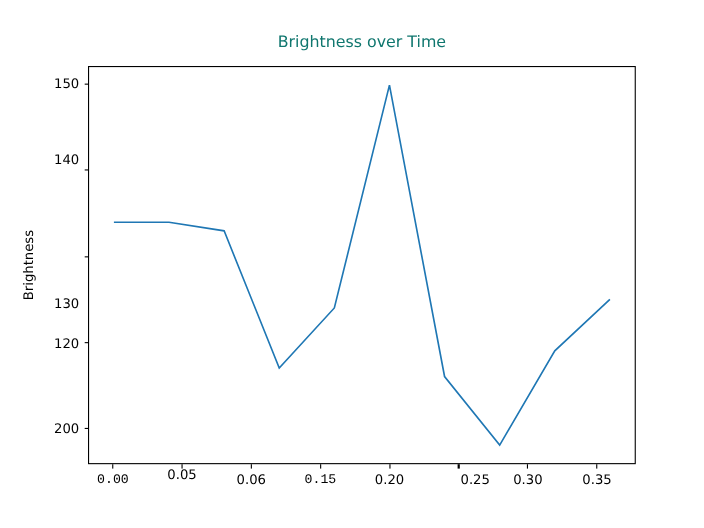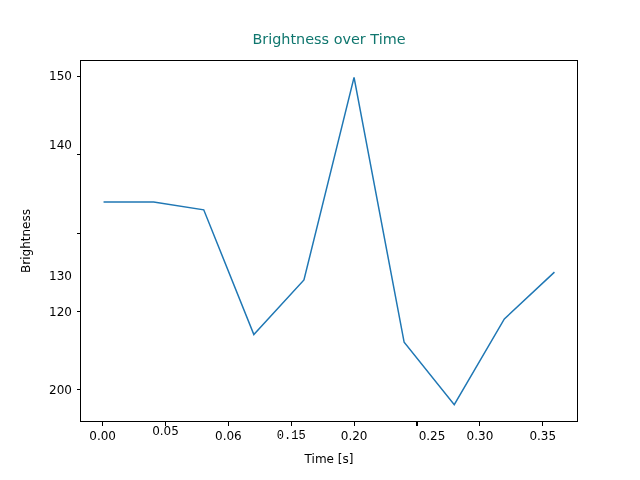--- a/index.html
+++ b/index.html
@@ -104,21 +104,21 @@
   </div>
 
   <div id="ytick-labels">
       <div class="tick-label ytick-label" style="left: 0px; width: 72px; top: 389.874px;">200</div>
       <div class="tick-label ytick-label" style="left: 0px; width: 72px; top: 311.519px;">120</div>
       <div class="tick-label ytick-label" style="left: 0px; width: 72px; top: 233.165px; margin-top: 43px;">130</div>
       <div class="tick-label ytick-label" style="left: 0px; width: 72px; top: 145px;">140</div>
       <div class="tick-label ytick-label" style="left: 0px; width: 72px; top: 76.4545px;">150</div>
     </div>
   <div id="xtick-labels">
-      <div class="tick-label xtick-label" style="left: 102.636px; top: 429px;">0.00</div>
+      <div class="tick-label xtick-label" style="left: 102.636px; top: 429px; font-family: Liberation Mono, monospace;">0.00</div>
       <div class="tick-label xtick-label" style="left: 165.515px; top: 424px; text-align: right;">0.05</div>
       <div class="tick-label xtick-label" style="left: 228.394px; top: 429px;">0.06</div>
       <div class="tick-label xtick-label" style="left: 291.273px; top: 429px; font-family: Liberation Mono, monospace;">0.15</div>
       <div class="tick-label xtick-label" style="left: 354.152px; top: 429px;">0.20</div>
       <div class="tick-label xtick-label" style="left: 417.03px; top: 429px; margin-left: 15px;">0.25</div>
       <div class="tick-label xtick-label" style="left: 479.909px; top: 429px;">0.30</div>
       <div class="tick-label xtick-label" style="left: 542.788px; top: 429px;">0.35</div>
     </div>
   <div id="tick-marks">
       <div class="tick-mark ytick-mark" style="left: 76.5px; top: 389.324px;"></div>
@@ -129,16 +129,15 @@
       <div class="tick-mark xtick-mark" style="left: 102.086px; top: 422px;"></div>
       <div class="tick-mark xtick-mark" style="left: 164.965px; top: 422px;"></div>
       <div class="tick-mark xtick-mark" style="left: 227.844px; top: 422px;"></div>
       <div class="tick-mark xtick-mark" style="left: 290.723px; top: 422px;"></div>
       <div class="tick-mark xtick-mark" style="left: 353.602px; top: 422px;"></div>
       <div class="tick-mark xtick-mark" style="left: 416.48px; top: 422px;"></div>
       <div class="tick-mark xtick-mark" style="left: 479.359px; top: 422px;"></div>
       <div class="tick-mark xtick-mark" style="left: 542.238px; top: 422px;"></div>
     </div>
 
-  <div id="xlabel">Time [s]</div>
   <div id="ylabel">Brightness</div>
 
 </div>
 
 </body></html>

